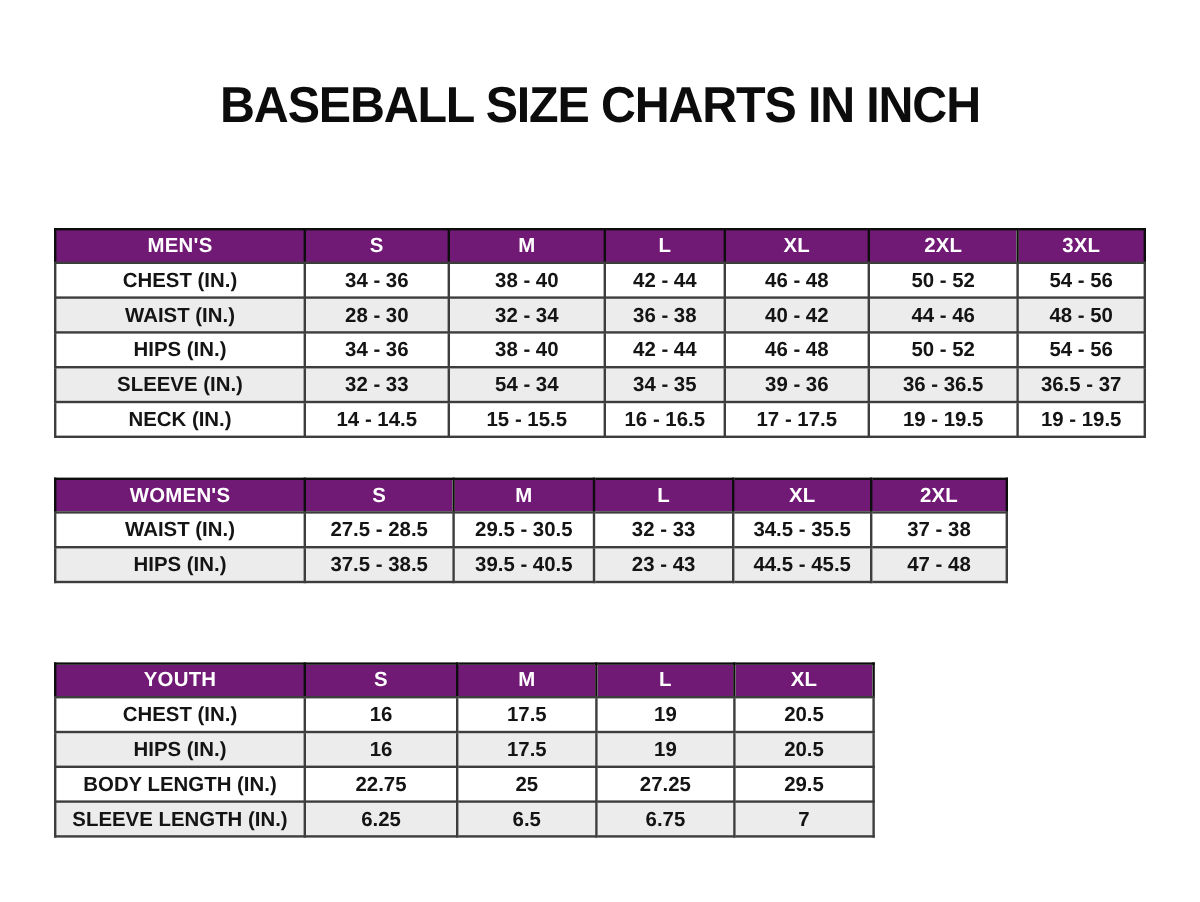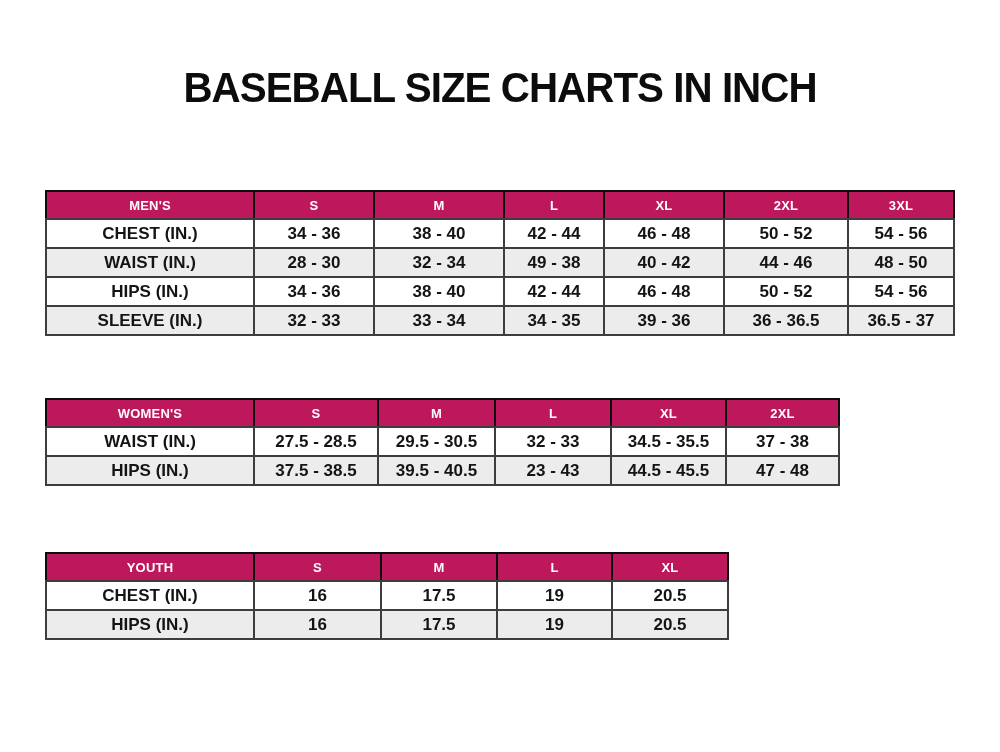--- a/index.html
+++ b/index.html
@@ -47,23 +47,23 @@
     vertical-align: middle;
     font-weight: 700;
     font-size: 17px;
     color: #141414;
     padding: 0 2px;
     height: 27px;
     white-space: nowrap;
     overflow: hidden;
   }
   .size-table th {
-    background: #be185d;
+    background: #701a75;
     color: #ffffff;
-    font-size: 13px;
+    font-size: 17px;
     height: 26px;
     border-color: #0d0d0d;
     border-bottom-color: #3d3d3d;
     letter-spacing: 0.2px;
   }
   .size-table tbody tr:nth-child(even) td {
     background: #ececec;
   }
   .size-table tbody tr:nth-child(odd) td {
     background: #ffffff;
@@ -102,42 +102,51 @@
         <td>38 - 40</td>
         <td>42 - 44</td>
         <td>46 - 48</td>
         <td>50 - 52</td>
         <td>54 - 56</td>
       </tr>
       <tr>
         <td>WAIST (IN.)</td>
         <td>28 - 30</td>
         <td>32 - 34</td>
-        <td>49 - 38</td>
+        <td>36 - 38</td>
         <td>40 - 42</td>
         <td>44 - 46</td>
         <td>48 - 50</td>
       </tr>
       <tr>
         <td>HIPS (IN.)</td>
         <td>34 - 36</td>
         <td>38 - 40</td>
         <td>42 - 44</td>
         <td>46 - 48</td>
         <td>50 - 52</td>
         <td>54 - 56</td>
       </tr>
       <tr>
         <td>SLEEVE (IN.)</td>
         <td>32 - 33</td>
-        <td>33 - 34</td>
+        <td>54 - 34</td>
         <td>34 - 35</td>
         <td>39 - 36</td>
         <td>36 - 36.5</td>
         <td>36.5 - 37</td>
+      </tr>
+      <tr>
+        <td>NECK (IN.)</td>
+        <td>14 - 14.5</td>
+        <td>15 - 15.5</td>
+        <td>16 - 16.5</td>
+        <td>17 - 17.5</td>
+        <td>19 - 19.5</td>
+        <td>19 - 19.5</td>
       </tr>
     </tbody>
   </table>
 <table id="table-1" class="size-table">
     <colgroup>
       <col style="width: 208px;">
       <col style="width: 124px;">
       <col style="width: 117px;">
       <col style="width: 116px;">
       <col style="width: 115px;">
@@ -197,14 +206,28 @@
         <td>19</td>
         <td>20.5</td>
       </tr>
       <tr>
         <td>HIPS (IN.)</td>
         <td>16</td>
         <td>17.5</td>
         <td>19</td>
         <td>20.5</td>
       </tr>
+      <tr>
+        <td>BODY LENGTH (IN.)</td>
+        <td>22.75</td>
+        <td>25</td>
+        <td>27.25</td>
+        <td>29.5</td>
+      </tr>
+      <tr>
+        <td>SLEEVE LENGTH (IN.)</td>
+        <td>6.25</td>
+        <td>6.5</td>
+        <td>6.75</td>
+        <td>7</td>
+      </tr>
     </tbody>
   </table>
 
 </body></html>

